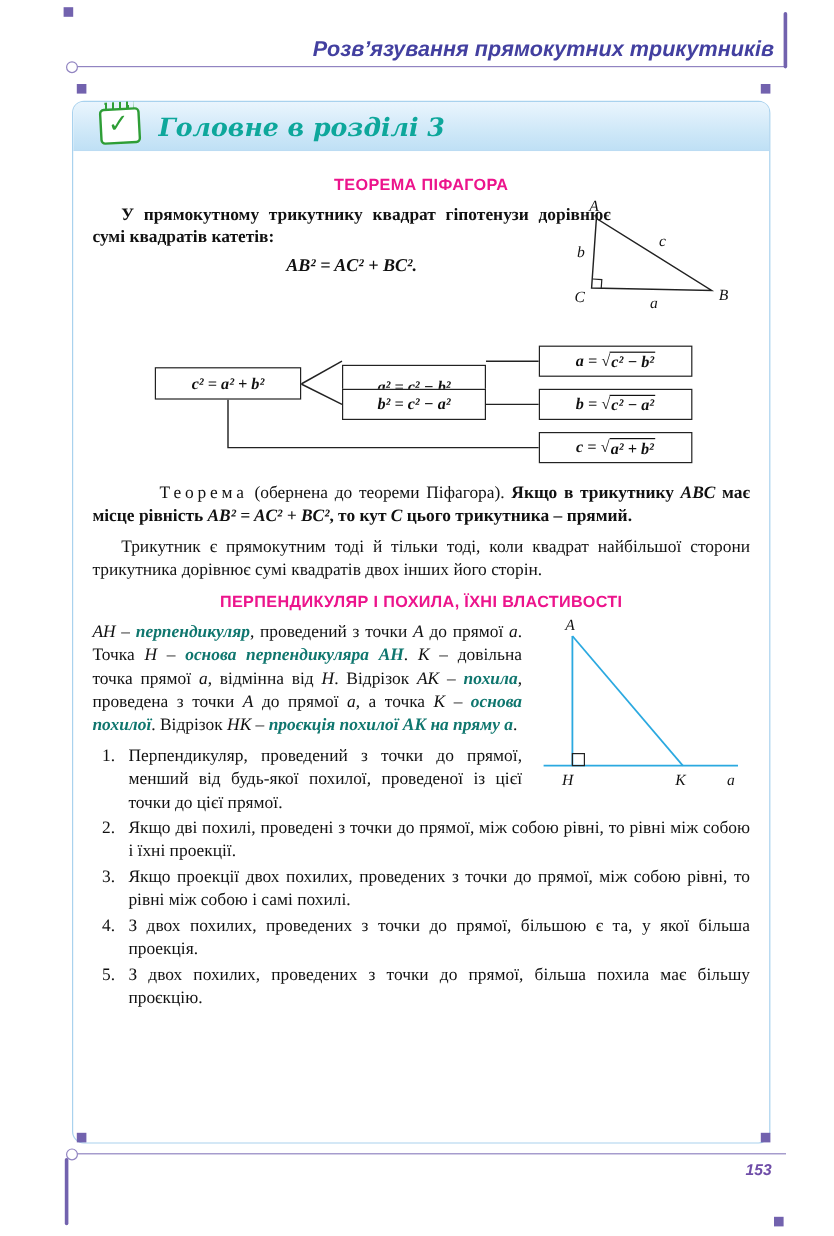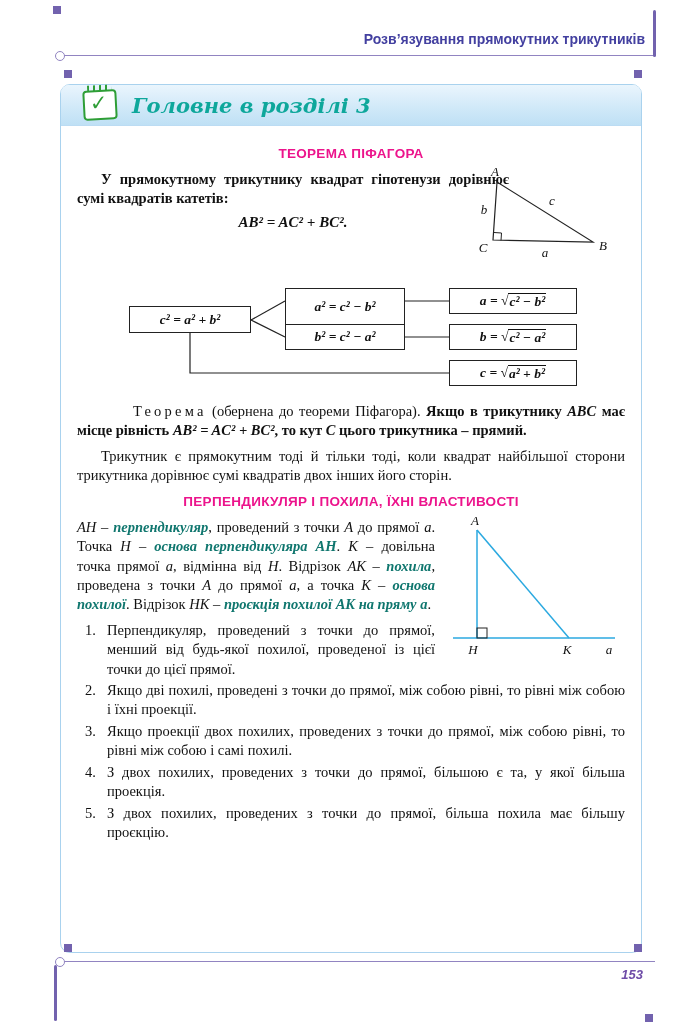--- a/index.html
+++ b/index.html
@@ -5,22 +5,22 @@
   html,body { margin:0; padding:0; background:#fff; }
   .page {
     position:relative; width:695px; height:1030px; margin:0 auto;
     background:#fff; overflow:hidden;
     font-family:"Liberation Serif", serif; color:#111; font-size:14.5px;
   }
 
   
   .running-head {
     position:absolute; top:31px; right:50px;
-    font-family:"Liberation Sans", sans-serif; font-weight:bold;
-    font-size:14px; color:#4340A0;
+    font-family:"Liberation Sans", sans-serif; font-style:italic; font-weight:bold;
+    font-size:18px; color:#4340A0;
   }
   .rule { position:absolute; left:62px; right:40px; border-top:1.7px solid #9184C1; }
   .rule-top { top:55px; }
   .rule-bottom { top:961px; }
   .ring { position:absolute; width:8px; height:8px; border:1.7px solid #9184C1; border-radius:50%; background:#fff; }
   .ring-top { left:55px; top:51px; }
   .ring-bottom { left:55px; top:957px; }
   .sq { position:absolute; width:8px; height:8px; background:#7262AE; }
   .sq-tl { left:53px; top:6px; }
   .sq-under-left { left:64px; top:70px; }
@@ -85,21 +85,21 @@
   .formula { width:432px; text-align:center; font-weight:bold; font-style:italic; font-size:15px; margin-top:6px; }
 
   
   .flow { position:relative; height:112px; margin:8px 0 4px 0; font-weight:bold; font-style:italic; font-size:13.5px; }
   .connectors { position:absolute; left:0; top:0; width:100%; height:100%; }
   .fbox {
     position:absolute; border:1.3px solid #222; background:#fff; box-sizing:border-box;
     display:flex; align-items:center; justify-content:center; white-space:nowrap;
   }
   .b1 { left:52px;  top:22px; width:122px; height:27px; }
-  .b2 { left:208px; top:4px;  width:120px; height:38px; }
+  .b2 { left:208px; top:20px;  width:120px; height:38px; }
   .b3 { left:208px; top:40px; width:120px; height:26px; }
   .b4 { left:372px; top:4px;  width:128px; height:26px; }
   .b5 { left:372px; top:40px; width:128px; height:26px; }
   .b6 { left:372px; top:76px; width:128px; height:26px; }
   .rad { border-top:1.3px solid #111; padding:0 1px; }
 
   
   .just { text-align:justify; text-indent:24px; line-height:1.34; margin:6px 0; }
   .noind { text-indent:0; }
   .sp   { letter-spacing:.22em;margin-left:32px; }

